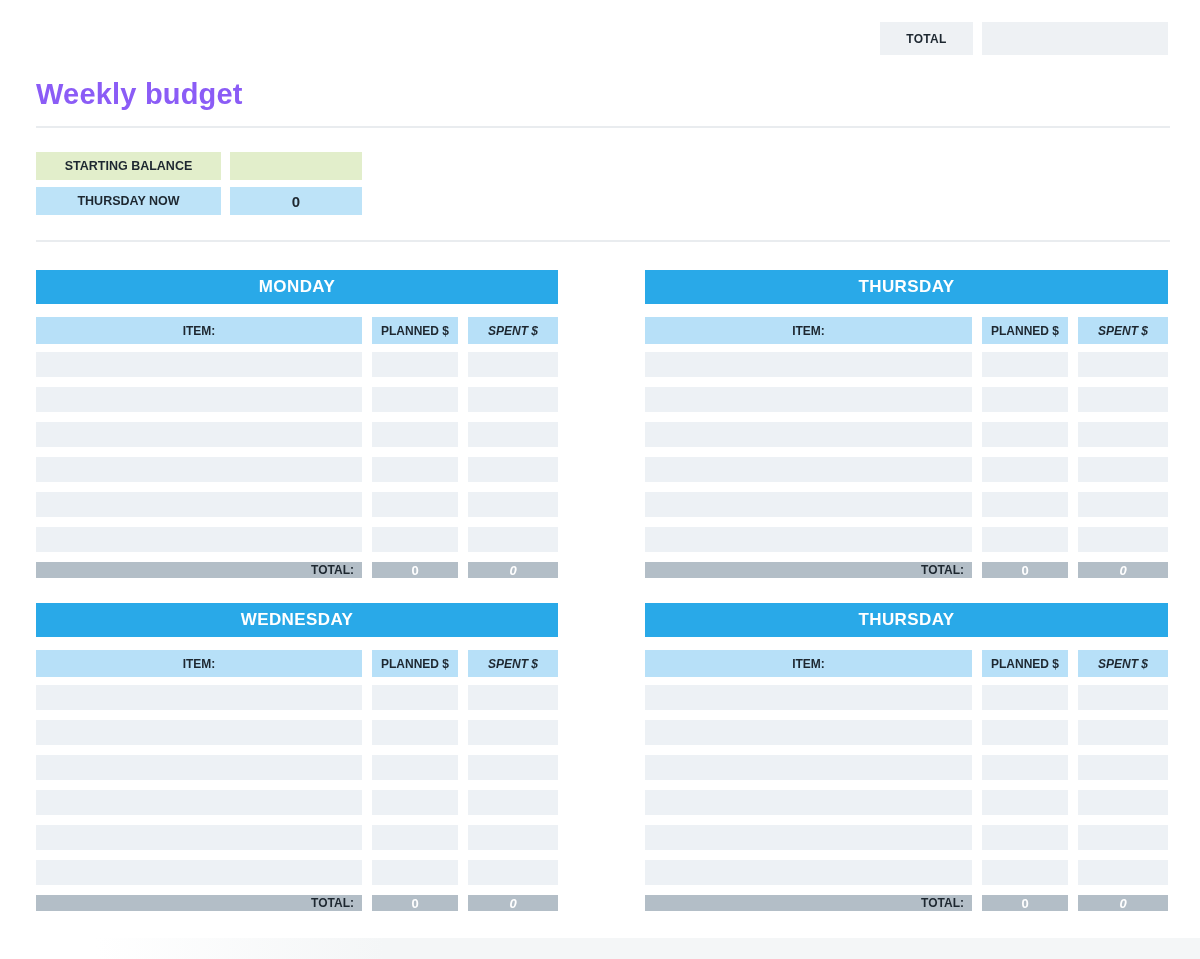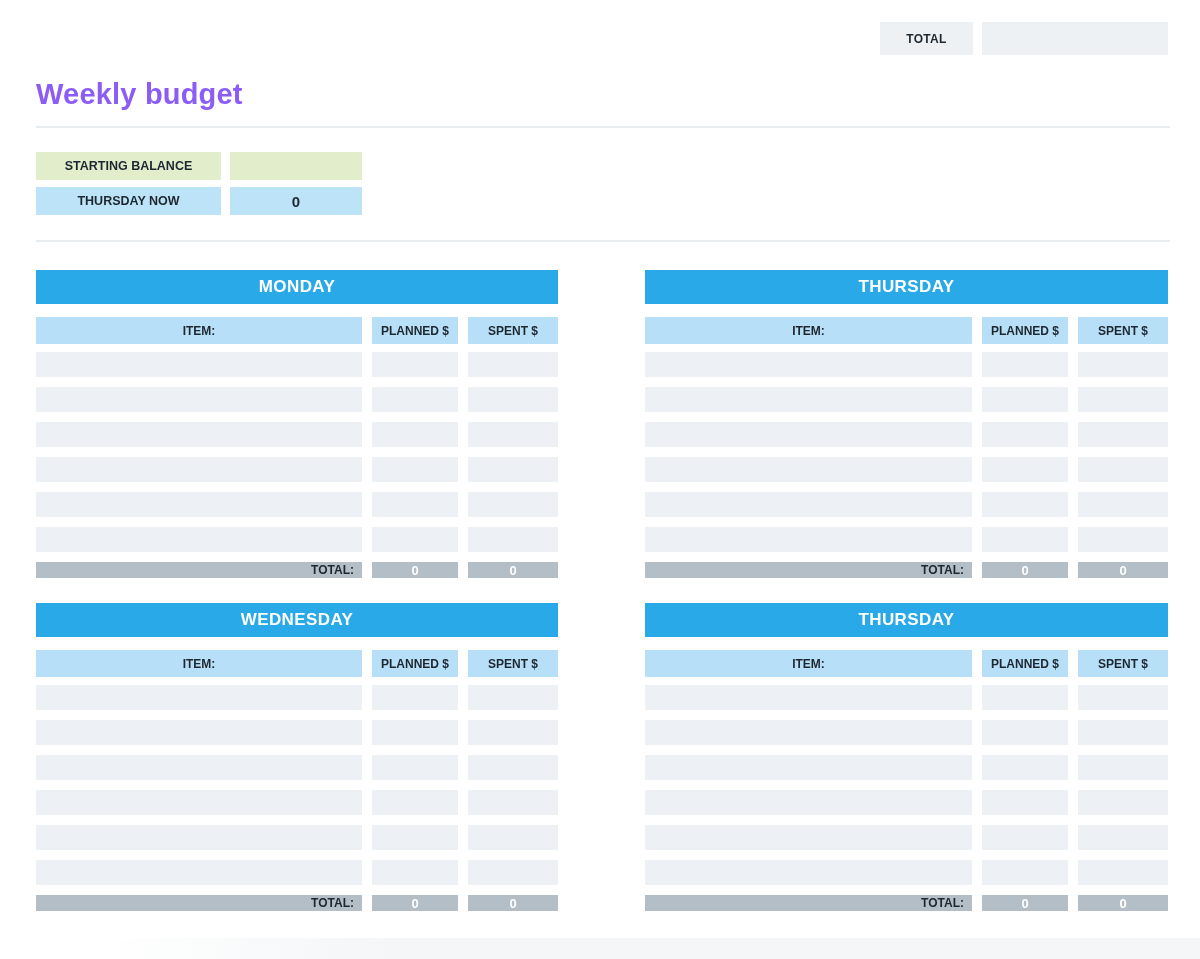--- a/index.html
+++ b/index.html
@@ -75,21 +75,21 @@
     display: flex; align-items: center; justify-content: center;
     font-size: 17px; font-weight: bold; letter-spacing: .4px;
     margin-bottom: 13px;
   }
   .thead, .trow, .total-row { display: flex; gap: 10px; }
   .thead { margin-bottom: 8px; }
   .trow { margin-bottom: 10px; }
   .cell { display: flex; align-items: center; justify-content: center; }
   .cell.item    { flex: 1 1 auto; }
   .cell.planned { flex: 0 0 86px; }
-  .cell.spent   { flex: 0 0 90px; }
+  .cell.spent   { flex: 0 0 90px; font-style: italic; }
   .thead .cell {
     height: 27px;
     background: #b7e0f8;
     font-size: 12px; font-weight: bold;
   }
   .trow .cell {
     height: 25px;
     background: #edf1f5;
   }
   .total-row .cell {

